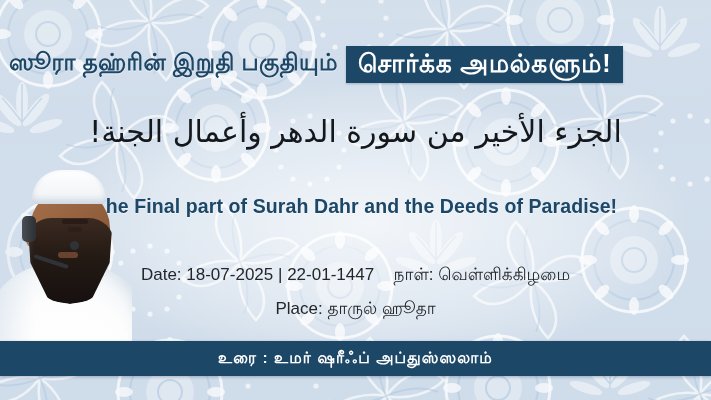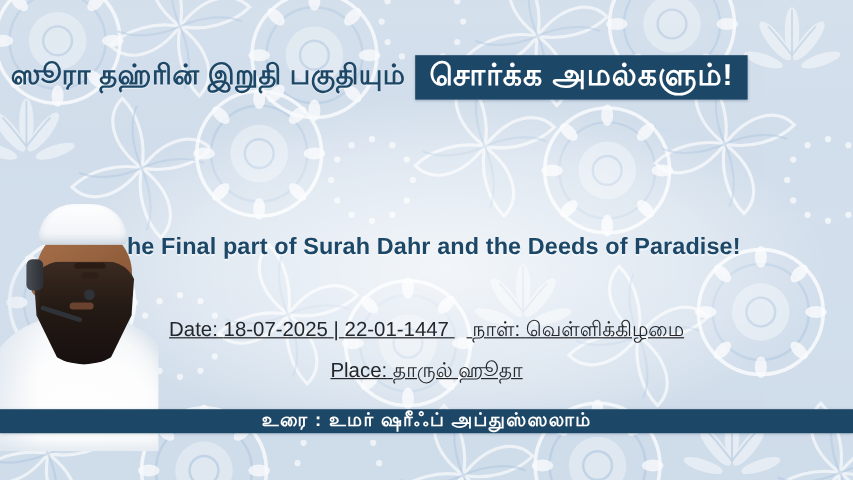--- a/index.html
+++ b/index.html
@@ -94,29 +94,29 @@
   
   .meta{
     position:absolute;
     left:0; right:0; top:258px;
     text-align:center;
     color:#23272b;
     font-size:17px;
     line-height:34px;
     white-space:nowrap;
   }
-  .meta .line{ display:block;text-decoration:underline; }
+  .meta .line{ display:block; }
   .meta .sp{ display:inline-block; width:10px; }
 
   
   .speaker-band{
     position:absolute;
     left:0; right:0;
     top:341px;
-    height:20px;
+    height:35px;
     background:#1d4767;
     display:flex;
     align-items:center;
     justify-content:center;
     box-shadow:0 1px 3px rgba(20,50,80,.3);
   }
   .speaker-band span{
     color:#ffffff;
     font-size:15.5px;
     font-weight:bold;
@@ -324,20 +324,21 @@
     </svg>
   </div>
 
   <div class="wash"></div>
 
   <div class="headline-row">
     <span class="headline-plain">ஸூரா தஹ்ரின் இறுதி பகுதியும்</span>
     <span class="headline-highlight">சொர்க்க அமல்களும்!</span>
   </div>
 
+  <div class="arabic">الجزء الأخير من سورة الدهر وأعمال الجنة!</div>
 
   <div class="english">The Final part of Surah Dahr and the Deeds of Paradise!</div>
 
   <div class="meta">
     <span class="line">
       <span>Date:</span>
       <span>18-07-2025</span>
       <span>|</span>
       <span>22-01-1447</span>
       <span class="sp"></span>

